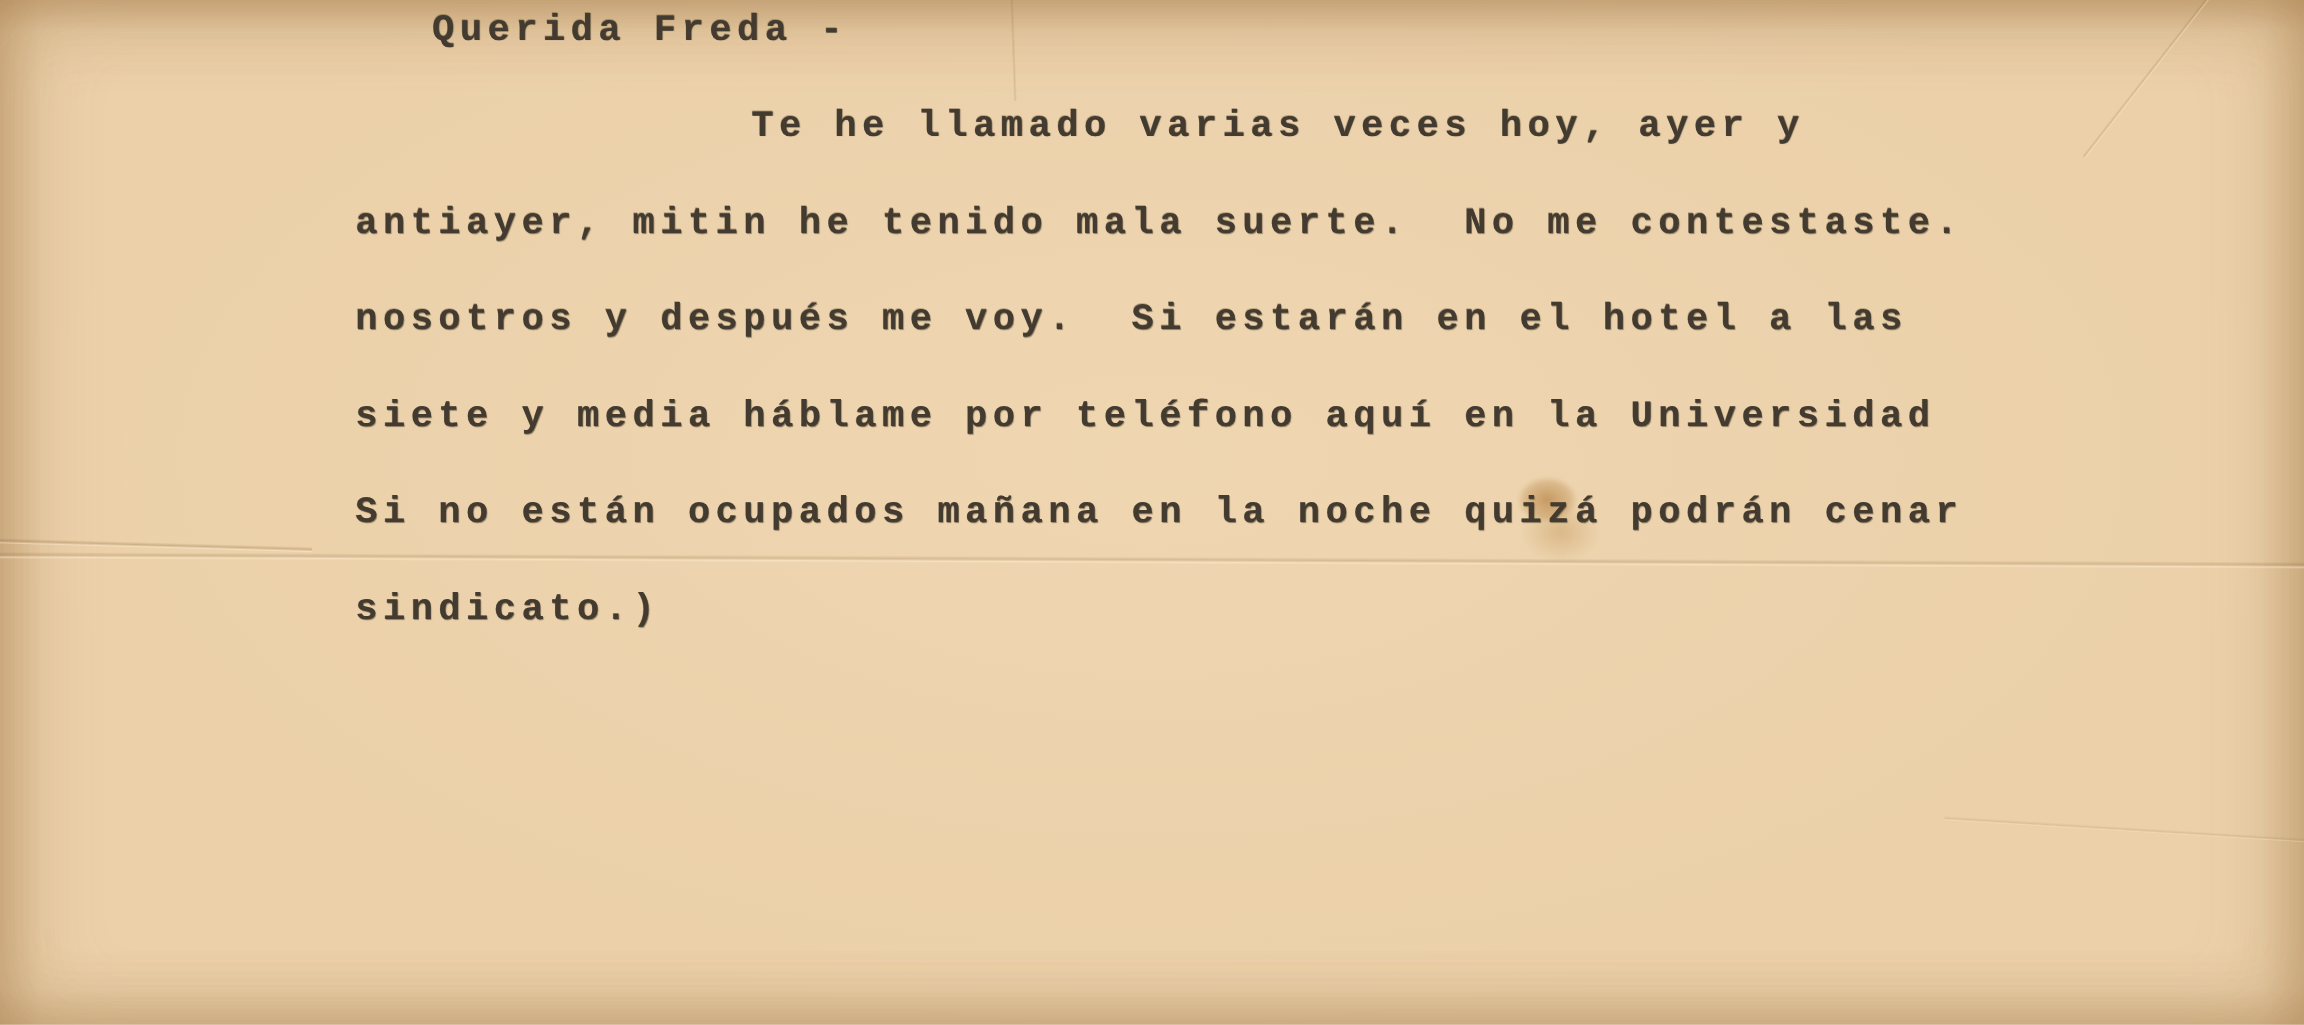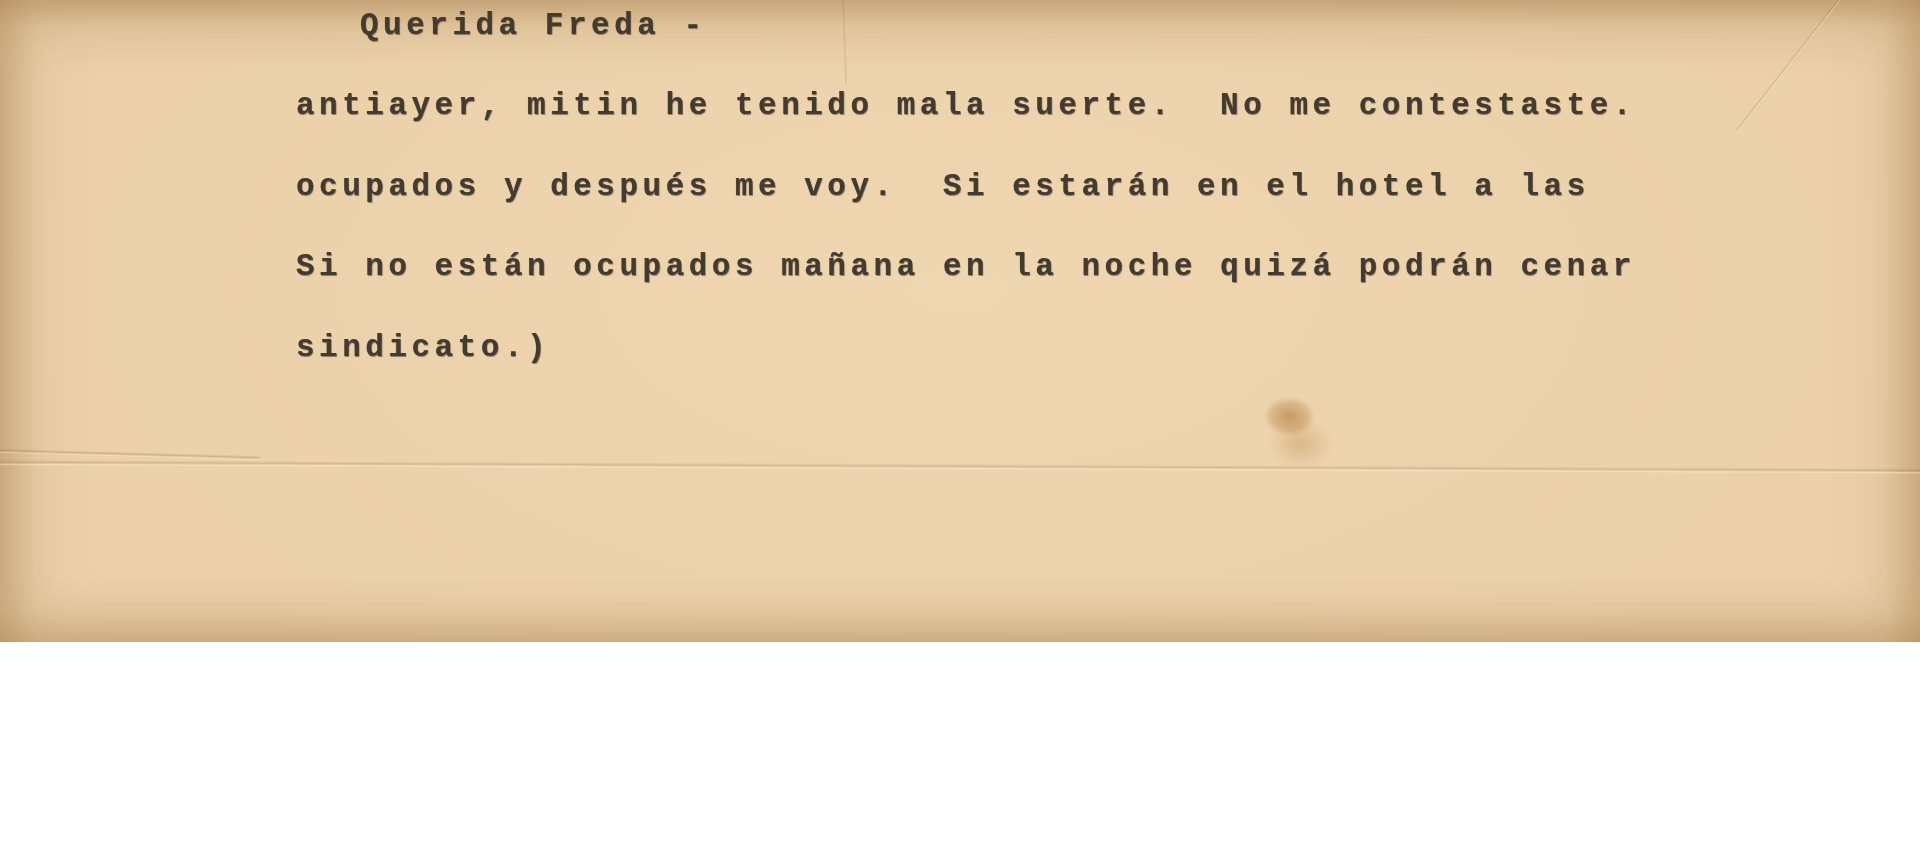--- a/index.html
+++ b/index.html
@@ -2,21 +2,21 @@
 <html><head>
 <meta charset="utf-8">
 <style>
   html, body {
     margin: 0;
     padding: 0;
   }
   .page {
     position: relative;
     width: 1920px;
-    height: 642px;
+    height: 854px;
     overflow: hidden;
     background-color: #ebd0a9;
     
     background-image:
       radial-gradient(ellipse 1400px 700px at 50% 45%, rgba(255,240,210,0.20), rgba(0,0,0,0) 70%),
       linear-gradient(180deg, rgba(158,112,58,0.22) 0px, rgba(158,112,58,0.0) 26px),
       linear-gradient(0deg, rgba(158,112,58,0.12) 0px, rgba(158,112,58,0.0) 30px),
       linear-gradient(90deg, rgba(158,112,58,0.14) 0px, rgba(158,112,58,0.0) 34px),
       linear-gradient(270deg, rgba(158,112,58,0.14) 0px, rgba(158,112,58,0.0) 34px);
     box-shadow:
@@ -137,19 +137,21 @@
 
   <div class="crease crease-mid"></div>
   <div class="crease crease-left"></div>
   <div class="crease crease-topright"></div>
   <div class="crease crease-topcenter"></div>
   <div class="crease crease-bottomright"></div>
   <div class="stain"></div>
 
   <div class="letter">
     <div class="line line--salutation">Querida Freda -</div>
+    <div class="line line--indent">Te he llamado varias veces hoy, ayer y</div>
     <div class="line">antiayer, mitin he tenido mala suerte.  No me contestaste.</div>
-    <div class="line">ocupados y después me voy.  Si estarán en el hotel a las</div>
+    <div class="line">nosotros y después me voy.  Si estarán en el hotel a las</div>
+    <div class="line">siete y media háblame por teléfono aquí en la Universidad</div>
     <div class="line">Si no están ocupados mañana en la noche quizá podrán cenar</div>
     <div class="line">sindicato.)</div>
   </div>
 
 </div>
 
 </body></html>

